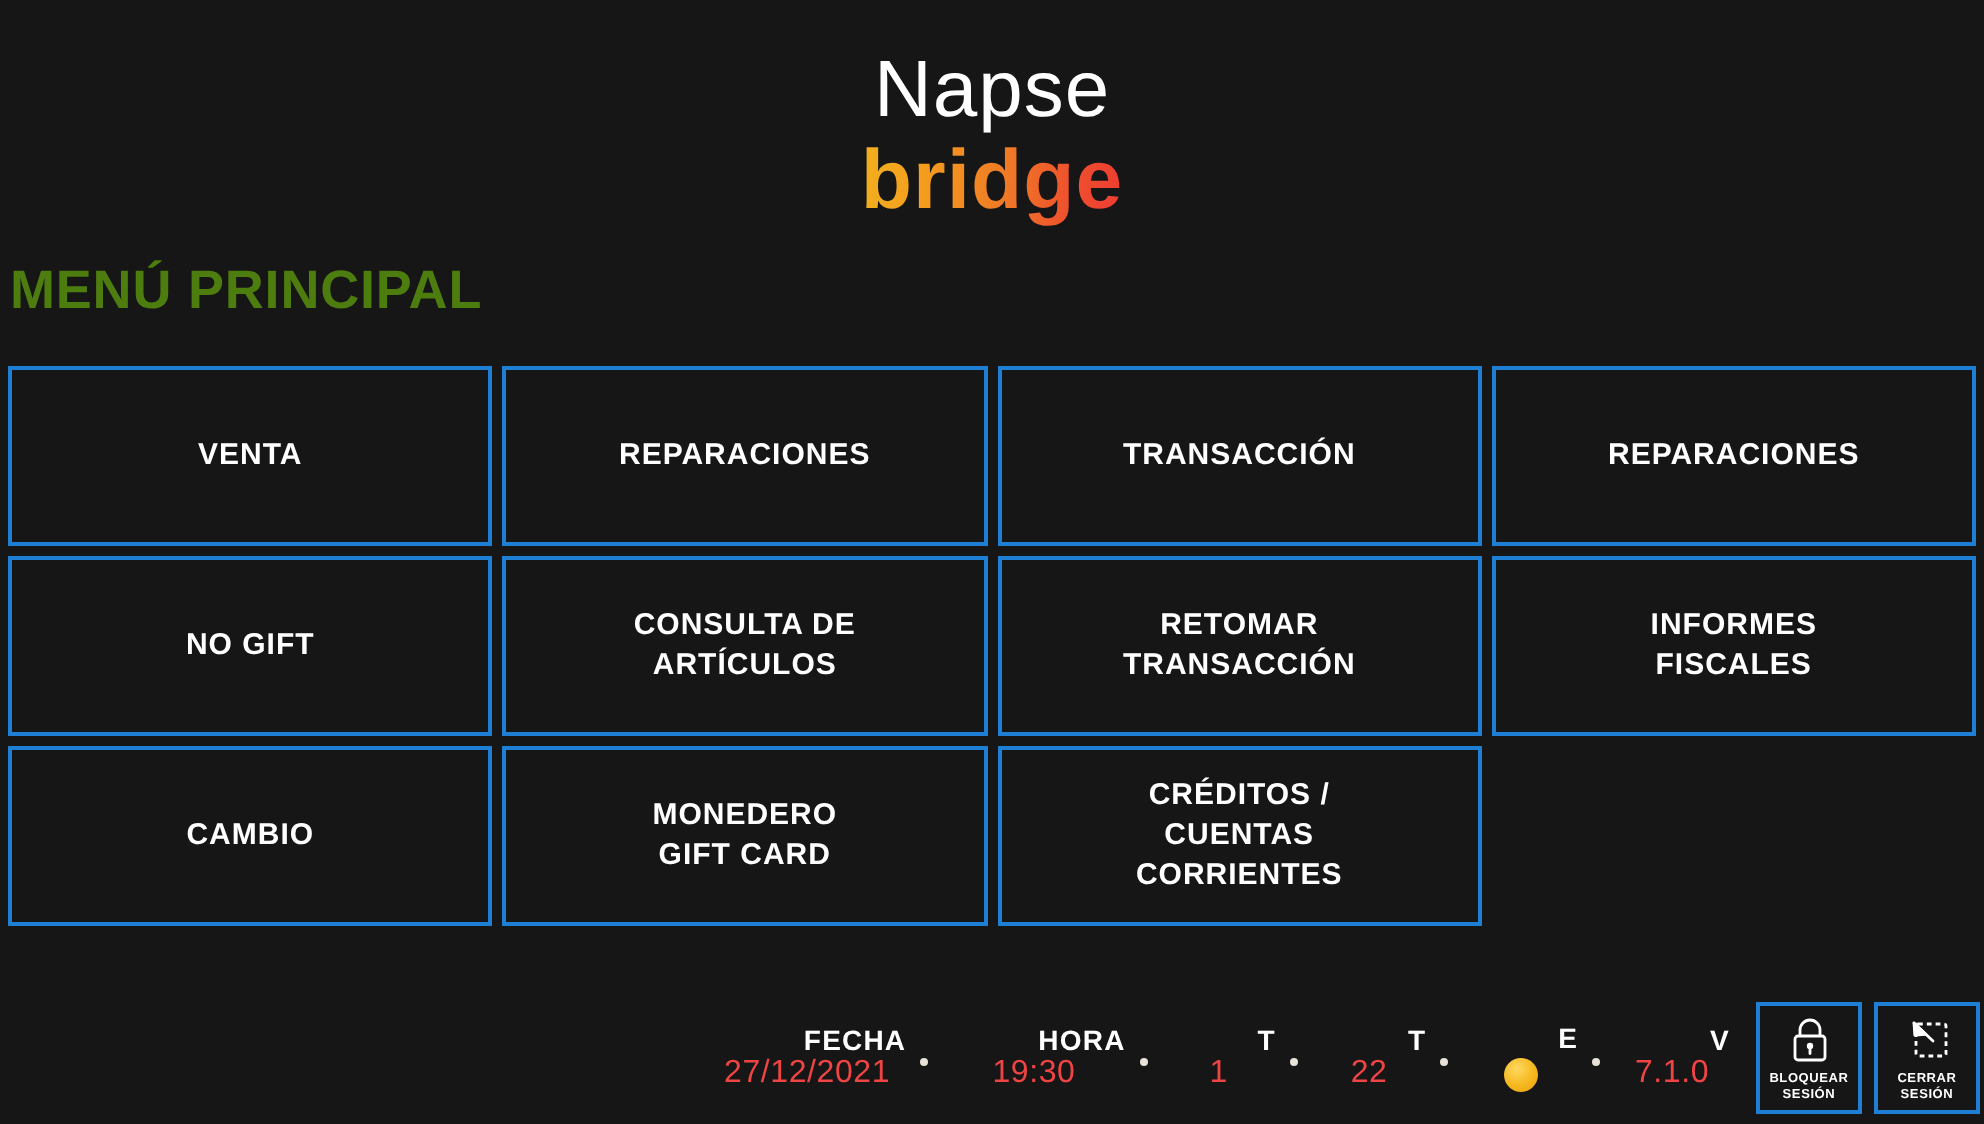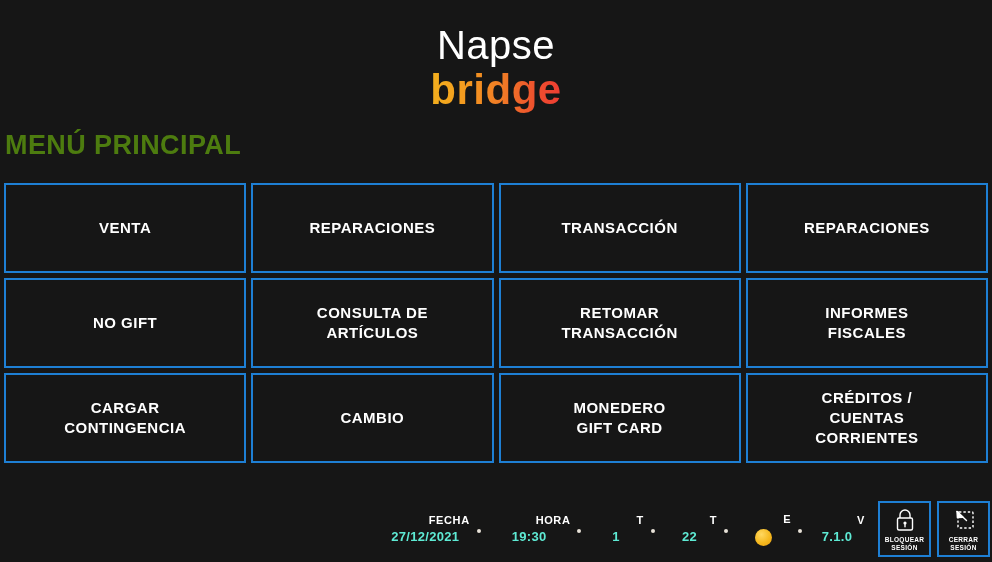--- a/index.html
+++ b/index.html
@@ -99,32 +99,32 @@
   }
   .status-group {
     display: flex;
     flex-direction: column;
     align-items: center;
     justify-content: center;
     min-width: 30px;
     padding: 0 7px;
   }
   .status-label {
-    font-size: 11px;
+    font-size: 14px;
     font-weight: bold;
     letter-spacing: 0.6px;
     color: #ffffff;
     line-height: 15px;
     margin-left: 48px;
   }
   .status-value {
-    font-size: 13px;
-    font-weight: bold;
+    font-size: 16px;
+    font-weight: normal;
     letter-spacing: 0.3px;
-    color: #5eead4;
+    color: #ef4444;
     line-height: 17px;
   }
   .status-dot-sep {
     width: 4px;
     height: 4px;
     border-radius: 50%;
     background: #e8e2d8;
     flex: 0 0 auto;
     margin-top: 4px;
   }
@@ -182,22 +182,20 @@
     <div class="menu-button">REPARACIONES</div>
     <div class="menu-button">TRANSACCIÓN</div>
     <div class="menu-button">REPARACIONES</div>
     <div class="menu-button">NO GIFT</div>
     <div class="menu-button">CONSULTA DE
 ARTÍCULOS</div>
     <div class="menu-button">RETOMAR
 TRANSACCIÓN</div>
     <div class="menu-button">INFORMES
 FISCALES</div>
-    <div class="menu-button">CARGAR
-CONTINGENCIA</div>
     <div class="menu-button">CAMBIO</div>
     <div class="menu-button">MONEDERO
 GIFT CARD</div>
     <div class="menu-button">CRÉDITOS /
 CUENTAS
 CORRIENTES</div>
   </div>
 
 <div id="status-bar">
     <div class="status-group">

